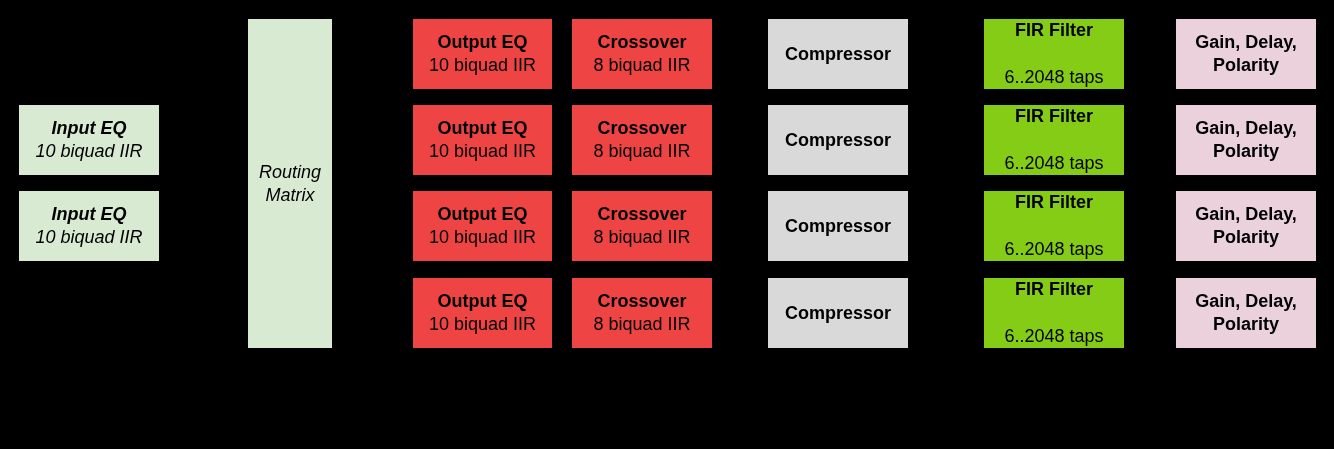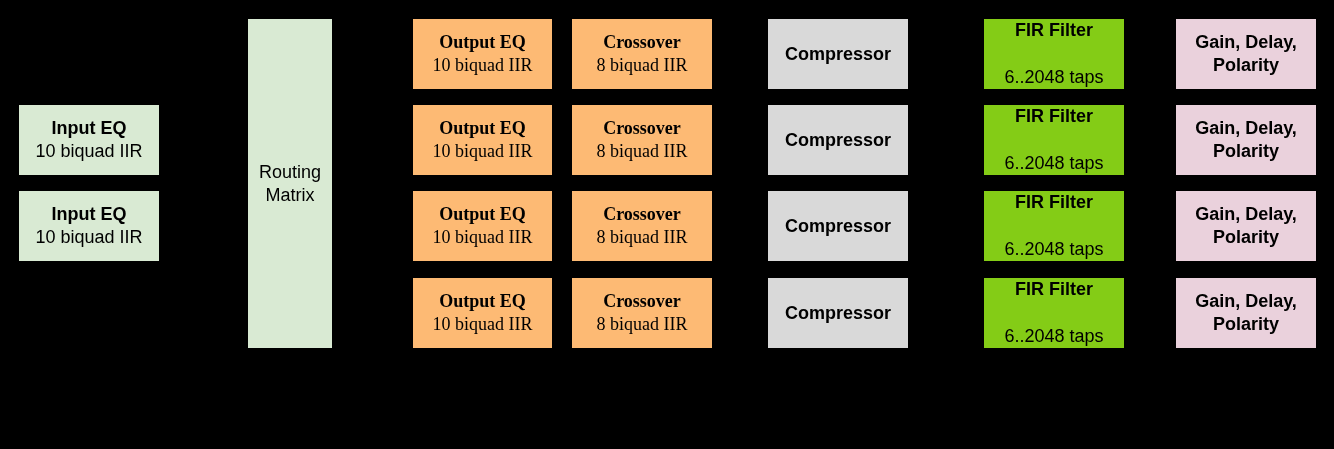--- a/index.html
+++ b/index.html
@@ -26,22 +26,22 @@
     text-align: center;
     color: #000000;
     font-size: 18px;
     line-height: 23px;
     padding: 0 4px;
   }
   .box .title { font-weight: bold; }
   .box .subtitle { font-weight: normal; }
 
   
-  .green  { background: #d9ead3; }
-  .blue   { background: #fdba74; font-family: Liberation Serif, serif; }
+  .green  { background: #d9ead3; font-style: italic; }
+  .blue   { background: #ef4444; }
   .gray   { background: #d9d9d9; }
   .purple { background: #84cc16; justify-content: space-between; }
   .pink   { background: #ead1dc; }
 
   
   .input-eq { left: 18px; width: 142px; height: 72px; }
   .input-1  { top: 104px; }
   .input-2  { top: 190px; }
 
   

